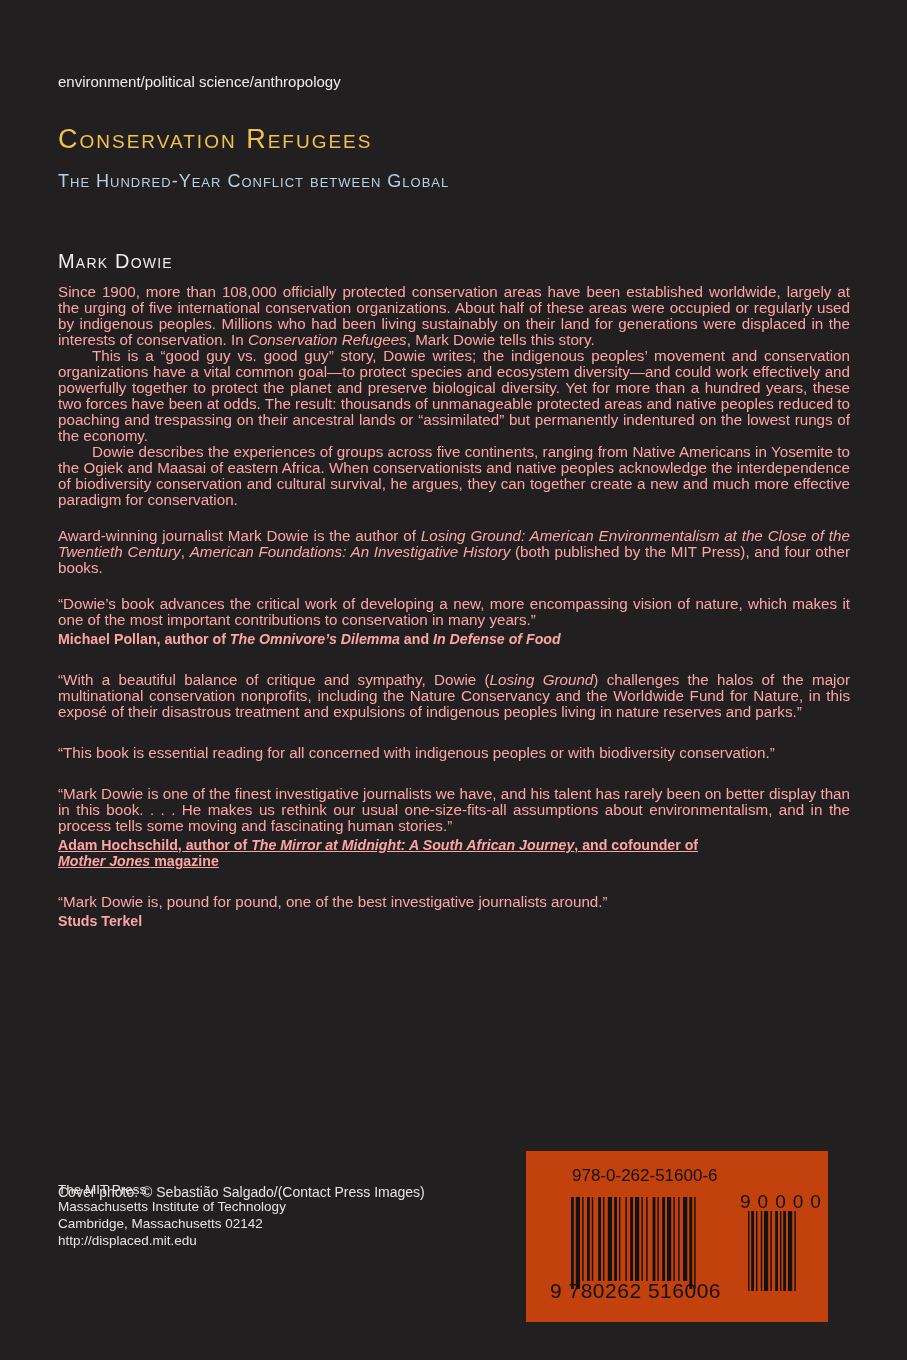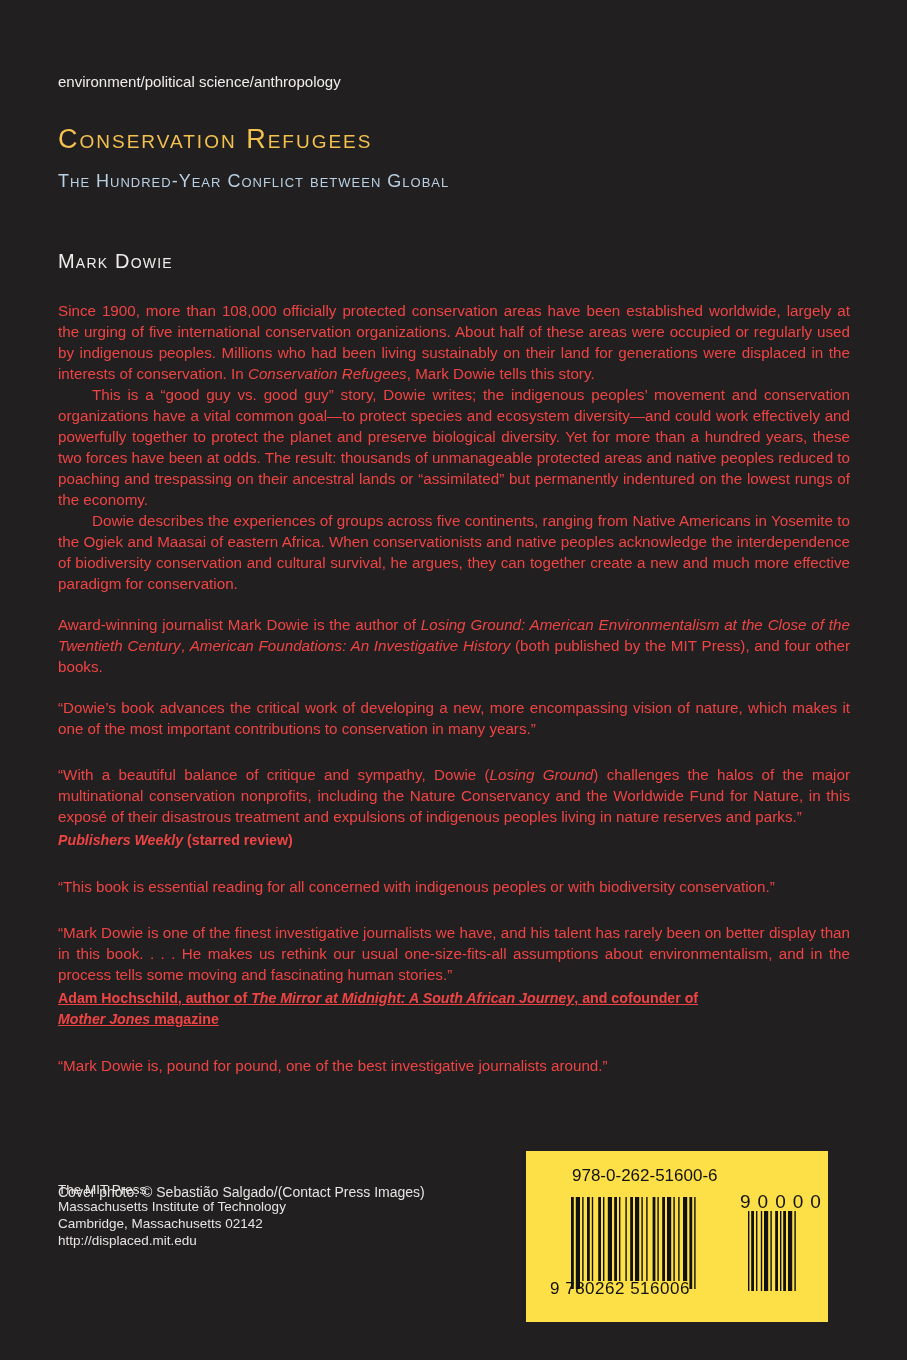--- a/index.html
+++ b/index.html
@@ -2,33 +2,33 @@
 <html><head>
 <meta charset="utf-8">
 <style>
   html, body { margin:0; padding:0; }
   body { width:907px; height:1360px; background:#221f20; color:#ebe9e7; font-family:"Liberation Sans", sans-serif; position:relative; overflow:hidden; }
   .page { position:absolute; left:58px; top:0; width:792px; }
   .category { position:absolute; top:73px; left:0; font-size:15px; color:#f0eeec; }
   .title { position:absolute; top:124px; left:0; font-size:27px; color:#f2c14e; font-variant:small-caps; letter-spacing:2px; margin:0; font-weight:normal; }
   .subtitle { position:absolute; top:168px; left:0; font-size:18px; color:#b9d0e4; font-variant:small-caps; letter-spacing:1px; line-height:27px; margin:0; font-weight:normal; }
   .author { position:absolute; top:250px; left:0; font-size:20px; color:#f0eeec; font-variant:small-caps; letter-spacing:1.2px; }
-  .body { position:absolute; top:300px; left:0; width:792px; font-size:15.2px; line-height:21px; text-align:justify; color:#ef4444; }
+  .body { position:absolute; top:284px; left:0; width:792px; font-size:15.2px; line-height:16px; text-align:justify; color:#fca5a5; }
   .body p { margin:0; }
   .indent { text-indent:34px; }
   .gap { height:20px; }
   .attrib { font-weight:bold; font-size:14.2px; margin-top:3px !important; }
   .sgap { height:25px; }
   .credit { position:absolute; top:1184px; left:0; font-size:14px; color:#e6e4e2; }
   .publisher { position:absolute; top:1181px; left:0; font-size:13.5px; line-height:17px; color:#e6e4e2; }
   .publisher div { margin:0; }
-  .barcode-box { position:absolute; left:526px; top:1151px; width:302px; height:171px; background:#fde047; color:#111; }
+  .barcode-box { position:absolute; left:526px; top:1151px; width:302px; height:171px; background:#c2410c; color:#111; }
   .isbn-top { position:absolute; left:46px; top:15px; font-size:17px; }
   .bars { position:absolute; left:25px; top:46px; }
-  .isbn-digits { position:absolute; left:24px; top:128px; font-size:17px; letter-spacing:0.5px; }
+  .isbn-digits { position:absolute; left:24px; top:128px; font-size:21px; letter-spacing:0.5px; }
   .price-code { position:absolute; left:214px; top:40px; font-size:19px; letter-spacing:7px; }
 </style>
 </head>
 <body>
 
 <div class="page">
   <div class="category">environment/political science/anthropology</div>
   <h1 class="title">Conservation Refugees</h1>
   <h2 class="subtitle">
     <span>The Hundred-Year Conflict between Global</span><br>
@@ -37,34 +37,35 @@
 
   <div class="body">
     <p><span>Since 1900, more than 108,000 officially protected conservation areas have been established worldwide, largely at the urging of five international conservation organizations. About half of these areas were occupied or regularly used by indigenous peoples. Millions who had been living sustainably on their land for generations were displaced in the interests of conservation. In </span><i>Conservation Refugees</i><span>, Mark Dowie tells this story.</span></p>
     <p class="indent">This is a “good guy vs. good guy” story, Dowie writes; the indigenous peoples’ movement and conservation organizations have a vital common goal—to protect species and ecosystem diversity—and could work effectively and powerfully together to protect the planet and preserve biological diversity. Yet for more than a hundred years, these two forces have been at odds. The result: thousands of unmanageable protected areas and native peoples reduced to poaching and trespassing on their ancestral lands or “assimilated” but permanently indentured on the lowest rungs of the economy.</p>
     <p class="indent">Dowie describes the experiences of groups across five continents, ranging from Native Americans in Yosemite to the Ogiek and Maasai of eastern Africa. When conservationists and native peoples acknowledge the interdependence of biodiversity conservation and cultural survival, he argues, they can together create a new and much more effective paradigm for conservation.</p>
     <div class="gap"></div>
     <p><span>Award-winning journalist Mark Dowie is the author of </span><i>Losing Ground: American Environmentalism at the Close of the Twentieth Century</i><span>, </span><i>American Foundations: An Investigative History</i><span> (both published by the MIT Press), and four other books.</span></p>
     <div class="gap"></div>
 
     <p>“Dowie’s book advances the critical work of developing a new, more encompassing vision of nature, which makes it one of the most important contributions to conservation in many years.”</p>
+    <p class="attrib"><span>Michael Pollan, author of </span><i>The Omnivore’s Dilemma</i><span> and </span><i>In Defense of Food</i></p>
     <div class="sgap"></div>
 
     <p><span>“With a beautiful balance of critique and sympathy, Dowie (</span><i>Losing Ground</i><span>) challenges the halos of the major multinational conservation nonprofits, including the Nature Conservancy and the Worldwide Fund for Nature, in this exposé of their disastrous treatment and expulsions of indigenous peoples living in nature reserves and parks.”</span></p>
-    <p class="attrib"><i>Publishers Weekly</i><span> (starred review)</span></p>
     <div class="sgap"></div>
 
     <p>“This book is essential reading for all concerned with indigenous peoples or with biodiversity conservation.”</p>
     <div class="sgap"></div>
 
     <p>“Mark Dowie is one of the finest investigative journalists we have, and his talent has rarely been on better display than in this book. . . . He makes us rethink our usual one-size-fits-all assumptions about environmentalism, and in the process tells some moving and fascinating human stories.”</p>
     <p class="attrib" style="width:720px;text-decoration:underline;"><span>Adam Hochschild, author of </span><i>The Mirror at Midnight: A South African Journey</i><span>, and cofounder of </span><br><i>Mother Jones</i><span> magazine</span></p>
     <div class="sgap"></div>
 
     <p>“Mark Dowie is, pound for pound, one of the best investigative journalists around.”</p>
+    <p class="attrib">Studs Terkel</p>
   </div>
 
   <div class="credit">Cover photo: © Sebastião Salgado/(Contact Press Images)</div>
   <div class="publisher">
     <div>The MIT Press</div>
     <div>Massachusetts Institute of Technology</div>
     <div>Cambridge, Massachusetts 02142</div>
     <div>http://displaced.mit.edu</div>
   </div>
 </div>

